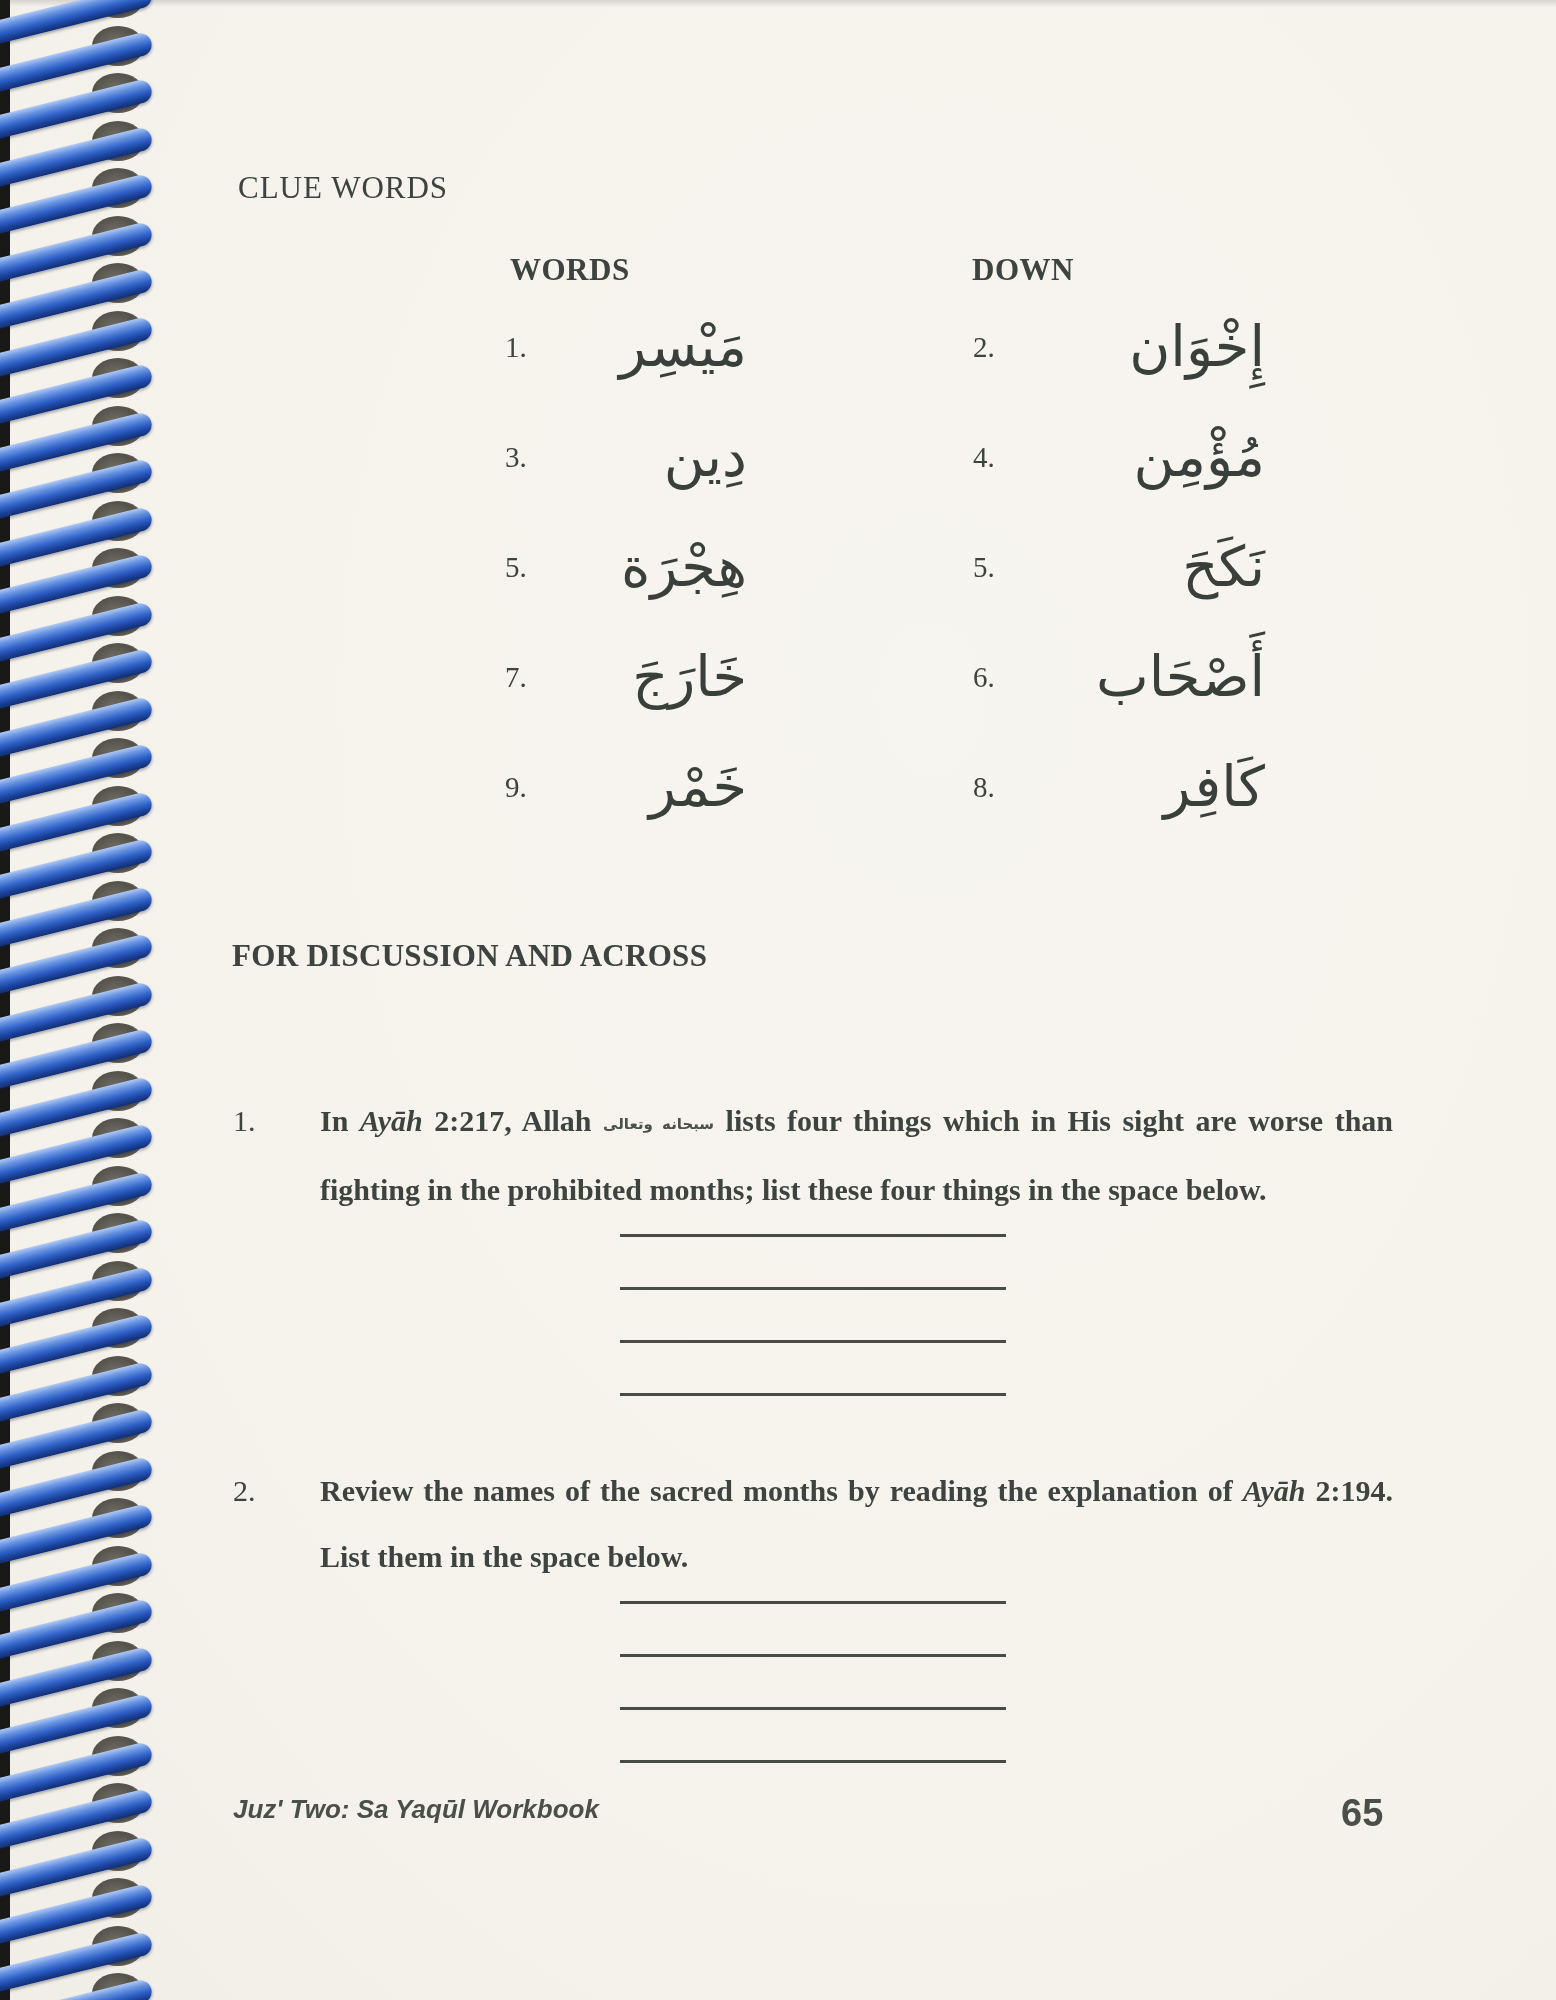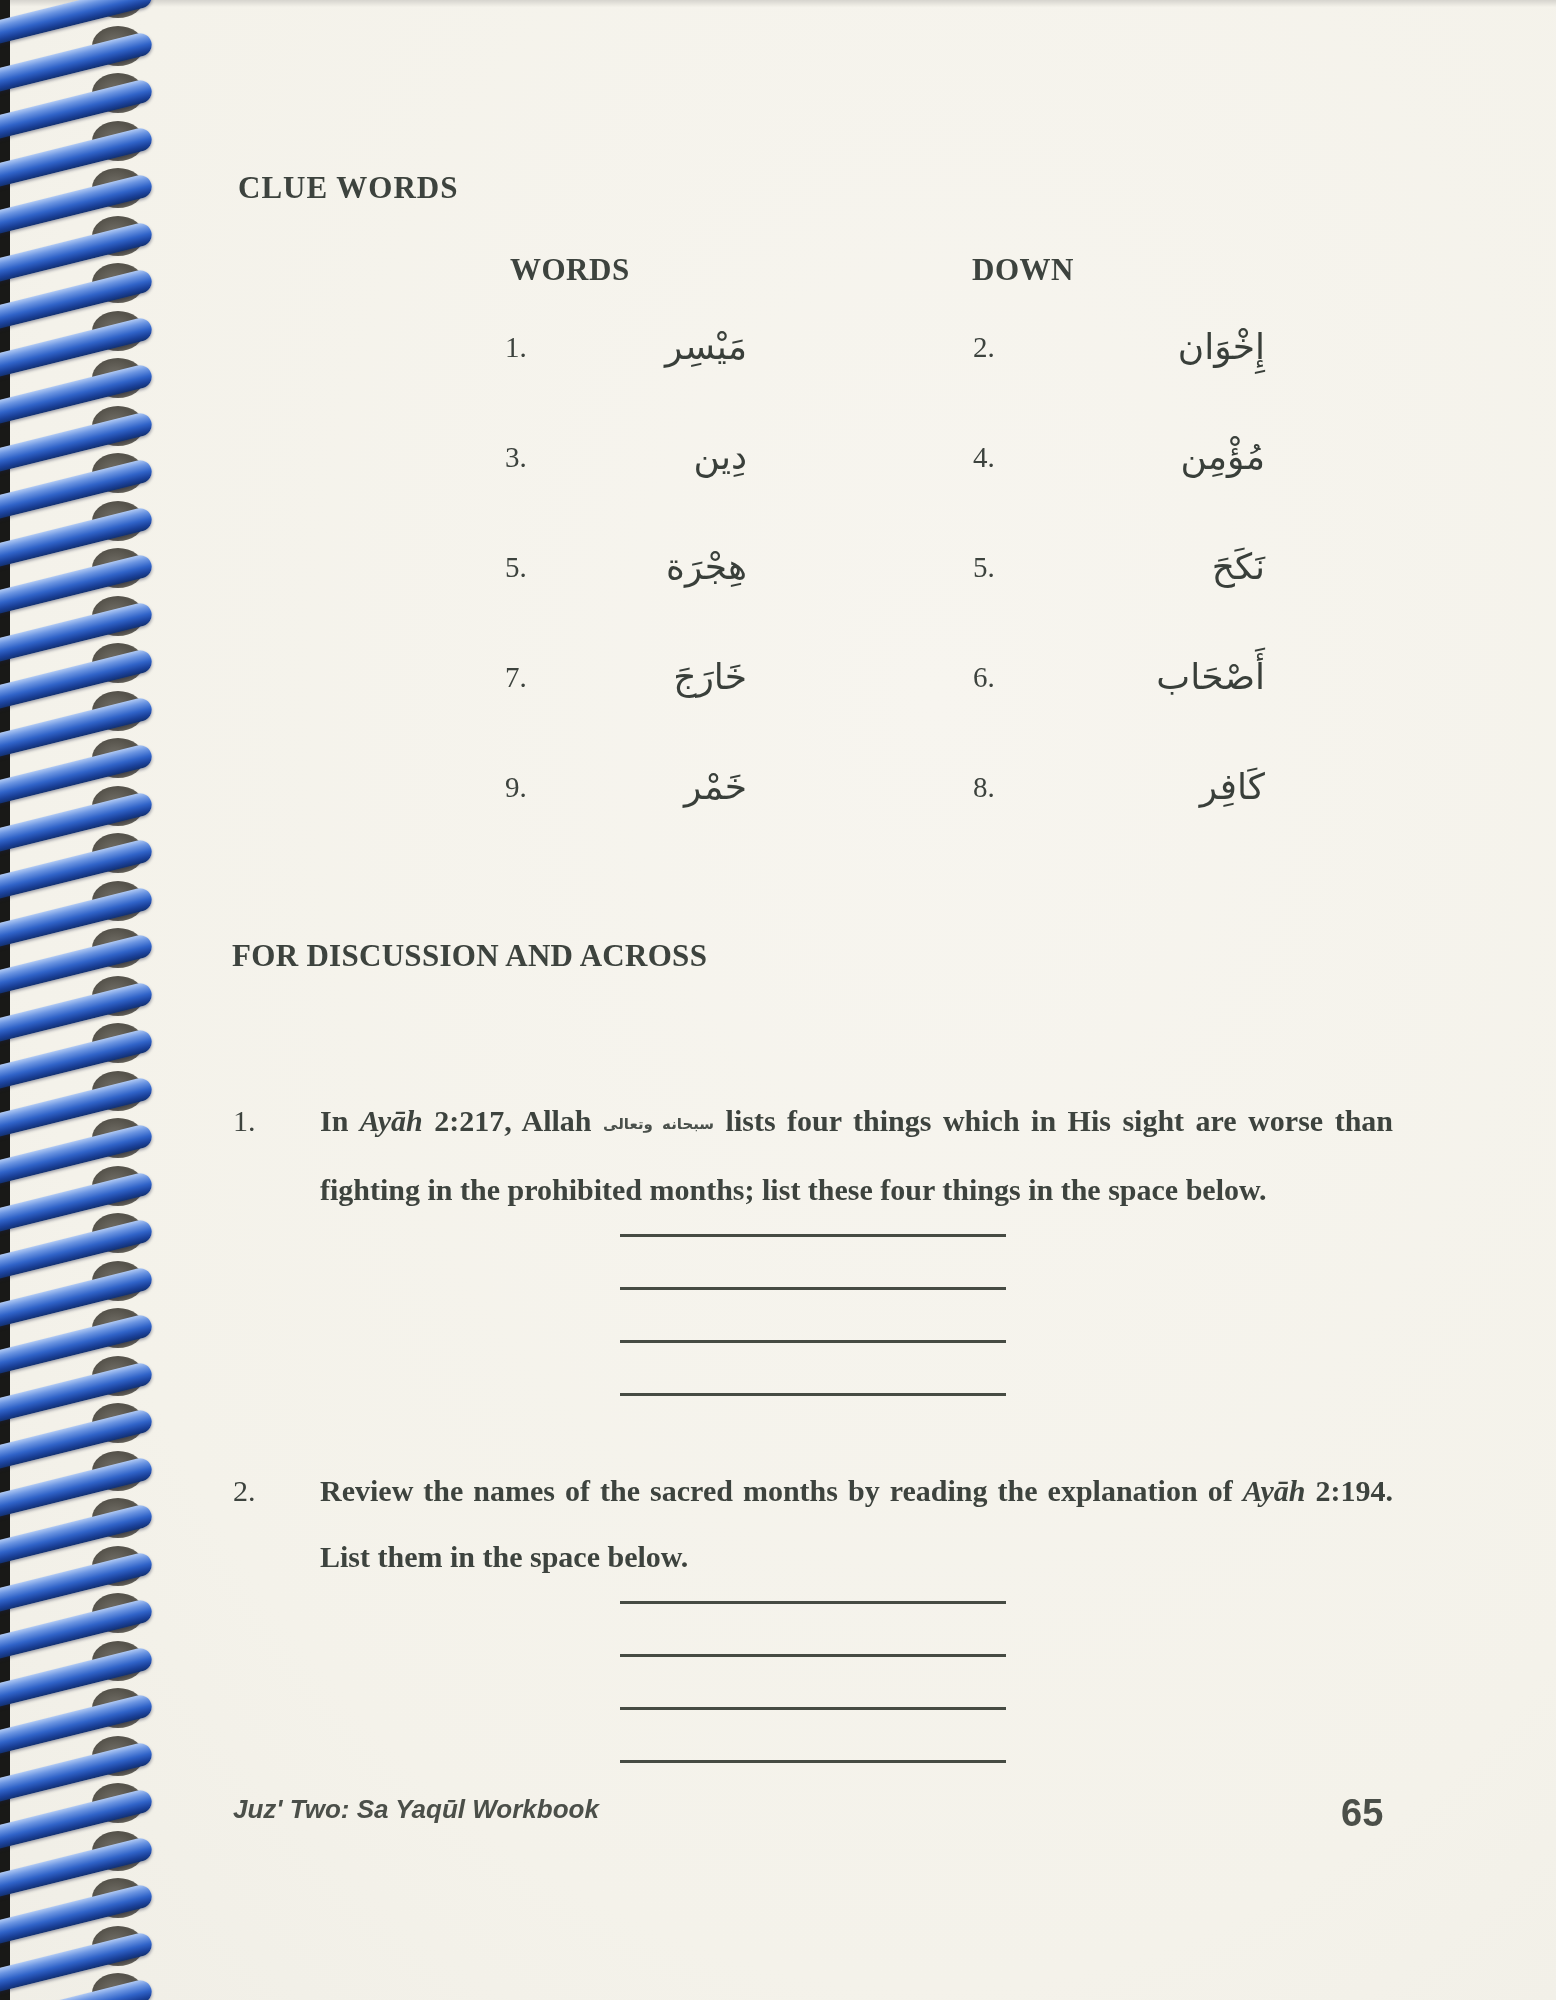--- a/index.html
+++ b/index.html
@@ -14,30 +14,30 @@
   .spiral{position:absolute;left:0;top:0;width:165px;height:2000px;}
   .spiral::before{content:"";position:absolute;left:0;top:0;width:10px;height:100%;background:#191917;}
   .hole{position:absolute;left:92px;width:52px;height:40px;border-radius:50%;
     background:radial-gradient(ellipse at 45% 45%, #75726a 0%, #55524a 55%, #7d7a72 100%);}
   .coil{position:absolute;left:-24px;width:178px;height:23px;border-radius:12px;
     transform:rotate(-14deg);
     background:linear-gradient(180deg,#aec8f4 0%,#6b95e2 25%,#3063c8 55%,#1b429c 80%,#123070 100%);
     box-shadow:0 2px 3px rgba(25,30,60,0.35);}
   
   .clue-title{position:absolute;left:238px;top:170px;margin:0;
-    font-size:31px;font-weight:bold;letter-spacing:1px;}
+    font-size:31px;font-weight:normal;letter-spacing:1px;}
   .col-header{position:absolute;top:252px;font-size:31px;font-weight:bold;letter-spacing:.5px;}
   .across-header{left:510px;}
   .down-header{left:972px;}
   .clue-col{position:absolute;top:292px;display:flex;flex-direction:column;}
   .across-col{left:505px;width:242px;}
   .down-col{left:973px;width:292px;}
   .clue-row{height:110px;display:flex;align-items:center;justify-content:space-between;}
   .clue-num{font-size:29px;}
-  .clue-word{font-family:"DejaVu Sans",sans-serif;font-size:36px;line-height:1;color:#393f3a;}
+  .clue-word{font-family:"DejaVu Sans",sans-serif;font-size:56px;line-height:1;color:#393f3a;}
   
   .disc-title{position:absolute;left:232px;top:938px;margin:0;
     font-size:31px;font-weight:bold;letter-spacing:.3px;}
   .disc-instr{position:absolute;left:232px;top:1024px;font-size:31px;font-style:italic;}
   .question{position:absolute;left:233px;width:1160px;display:flex;}
   .q-num{flex:0 0 87px;font-size:30px;line-height:66px;}
   .q-body{flex:1;font-weight:bold;}
   .q-text{margin:0;font-size:30px;line-height:66px;text-align:justify;}
   .seg-i{font-style:italic;}
   .seg-h{font-family:"DejaVu Sans",sans-serif;font-size:15px;vertical-align:2px;color:#4a504b;}

